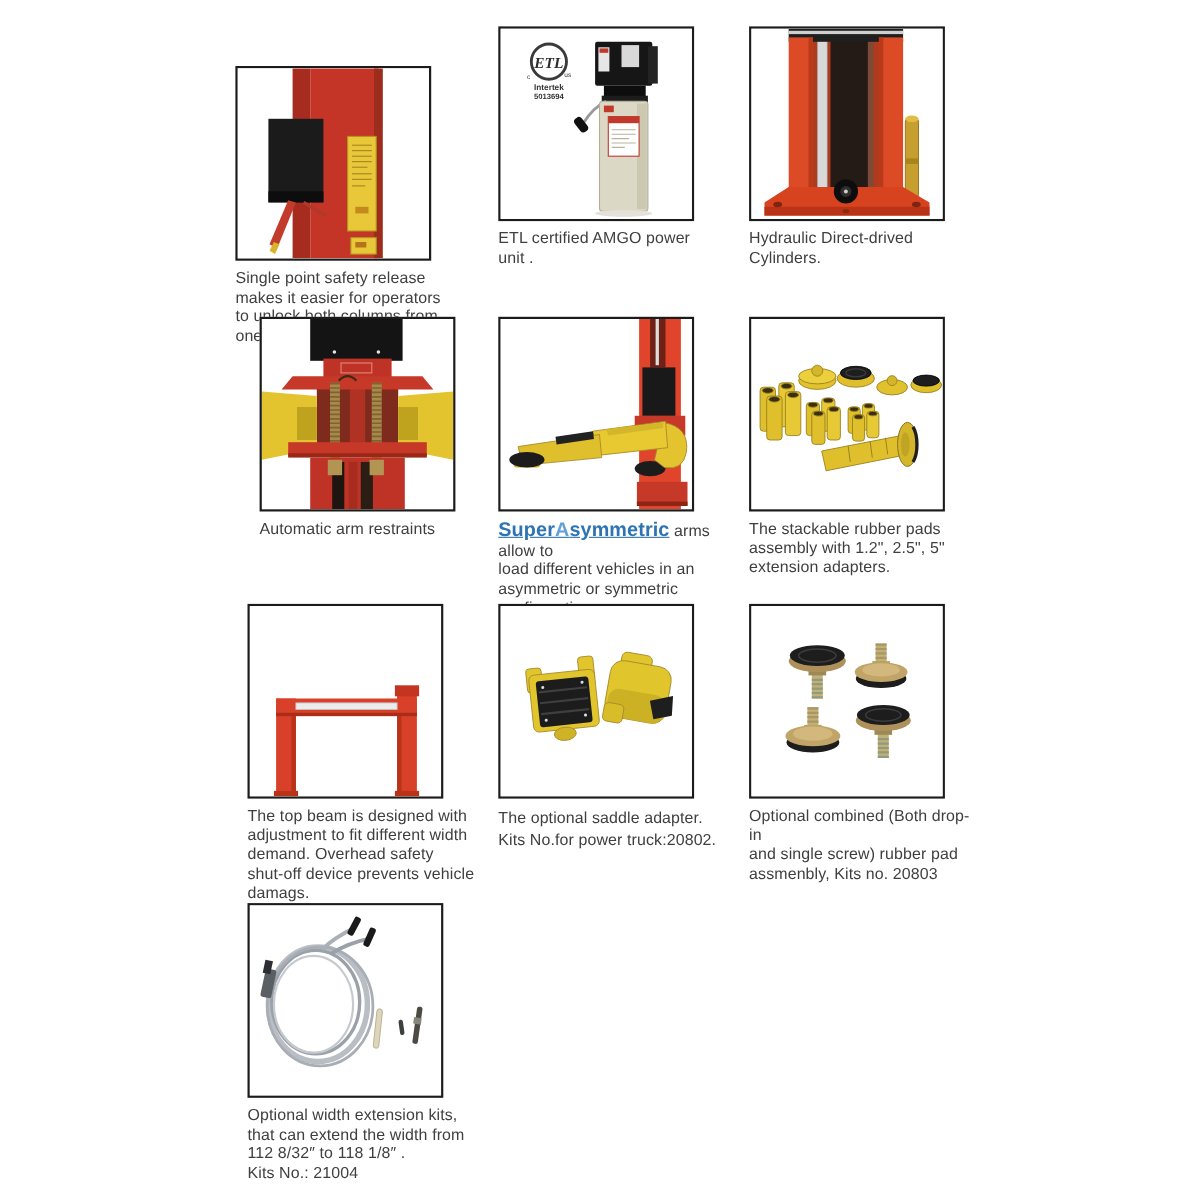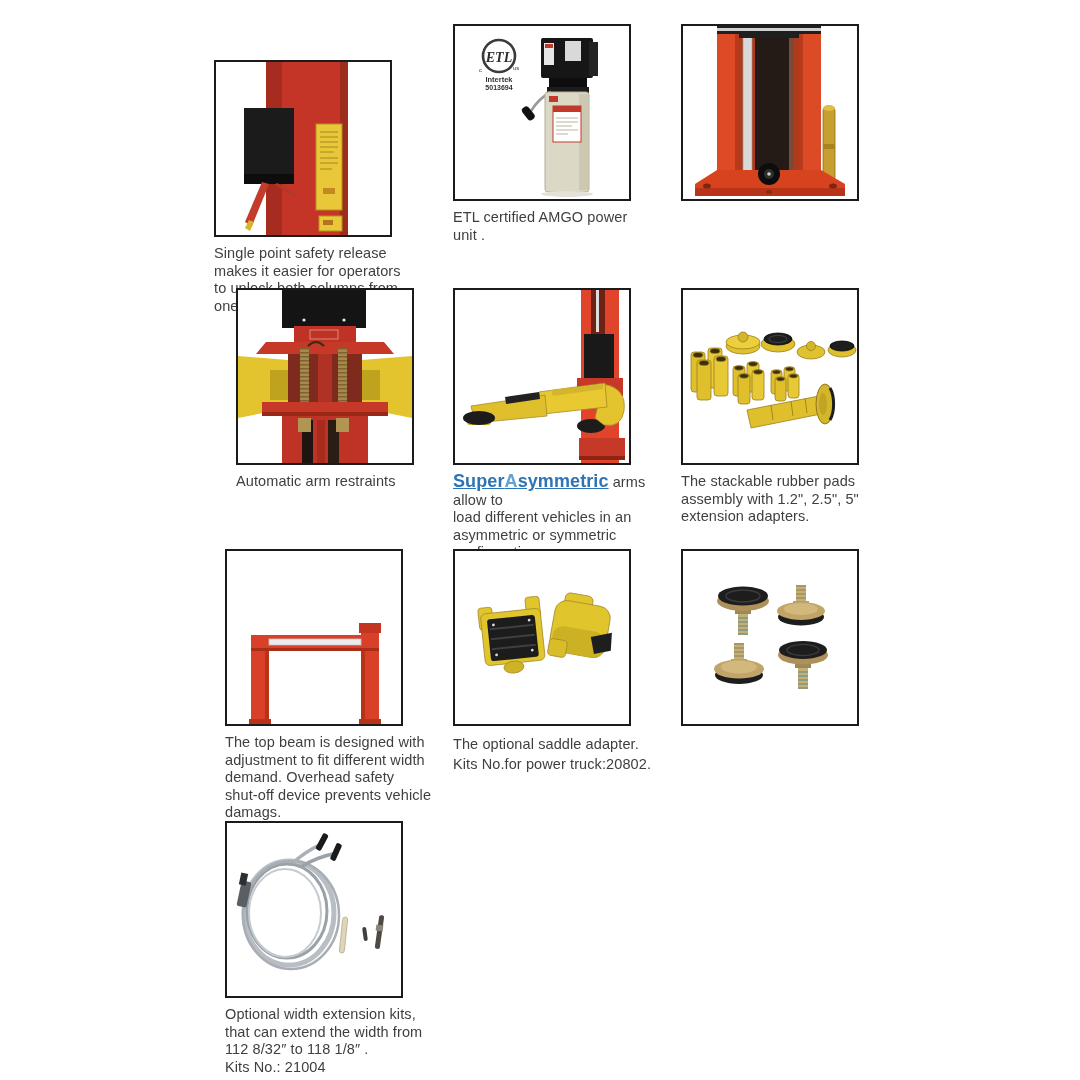--- a/index.html
+++ b/index.html
@@ -106,20 +106,22 @@
         <polygon points="12,158 34,144 138,144 162,158 162,170 12,170" fill="#d8431f"></polygon>
         <rect x="12" y="162" width="150" height="8" fill="#b83318"></rect>
         <ellipse cx="24" cy="160" rx="4" ry="2.5" fill="#7e2410"></ellipse>
         <ellipse cx="150" cy="160" rx="4" ry="2.5" fill="#7e2410"></ellipse>
         <circle cx="86" cy="148" r="11" fill="#0d0d0d"></circle>
         <circle cx="86" cy="148" r="5" fill="#2e2e2e"></circle>
         <circle cx="86" cy="148" r="1.8" fill="#cfcfcf"></circle>
         <ellipse cx="86" cy="166" rx="3" ry="2" fill="#8a2a12"></ellipse>
       </svg>
     </div>
+    <figcaption class="caption">Hydraulic Direct-drived
+Cylinders.</figcaption>
   </figure>
 
   <figure class="cell" style="left:225px;top:288px;margin-left:11px;">
     <div class="imgbox">
       <svg width="174" height="173" viewBox="0 0 174 173">
         <rect width="174" height="173" fill="#ffffff"></rect>
         <rect x="44" y="0" width="84" height="38" fill="#141414"></rect>
         <circle cx="66" cy="30" r="1.6" fill="#e8e8e8"></circle>
         <circle cx="106" cy="30" r="1.6" fill="#e8e8e8"></circle>
         <rect x="56" y="36" width="62" height="18" fill="#bf3326"></rect>
@@ -324,20 +326,23 @@
         <g>
           <line x1="120" y1="112" x2="120" y2="138" stroke="#c3b077" stroke-width="10"></line>
           <line x1="120" y1="120" x2="120" y2="138" stroke="#8f9a7e" stroke-width="10" stroke-dasharray="2 2"></line>
           <rect x="112" y="110" width="16" height="7" fill="#9c8a56"></rect>
           <ellipse cx="120" cy="104" rx="25" ry="9.5" fill="#ad905a"></ellipse>
           <ellipse cx="120" cy="99" rx="24" ry="9" fill="#1d1d1d"></ellipse>
           <ellipse cx="120" cy="99" rx="16" ry="5.6" fill="none" stroke="#3c3c3c" stroke-width="1.4"></ellipse>
         </g>
       </svg>
     </div>
+    <figcaption class="caption">Optional combined (Both drop-in
+and single screw) rubber pad
+assmenbly, Kits no. 20803</figcaption>
   </figure>
 
   <figure class="cell" style="left:225px;top:821px;">
     <div class="imgbox">
       <svg width="174" height="173" viewBox="0 0 174 173">
         <rect width="174" height="173" fill="#ffffff"></rect>
         <g fill="none">
           <ellipse cx="62" cy="90" rx="45" ry="52" stroke="#b9bec4" stroke-width="5"></ellipse>
           <ellipse cx="60" cy="88" rx="40" ry="47" stroke="#9aa1a8" stroke-width="3"></ellipse>
           <ellipse cx="64" cy="92" rx="48" ry="54" stroke="#a8aeb4" stroke-width="2.5"></ellipse>

